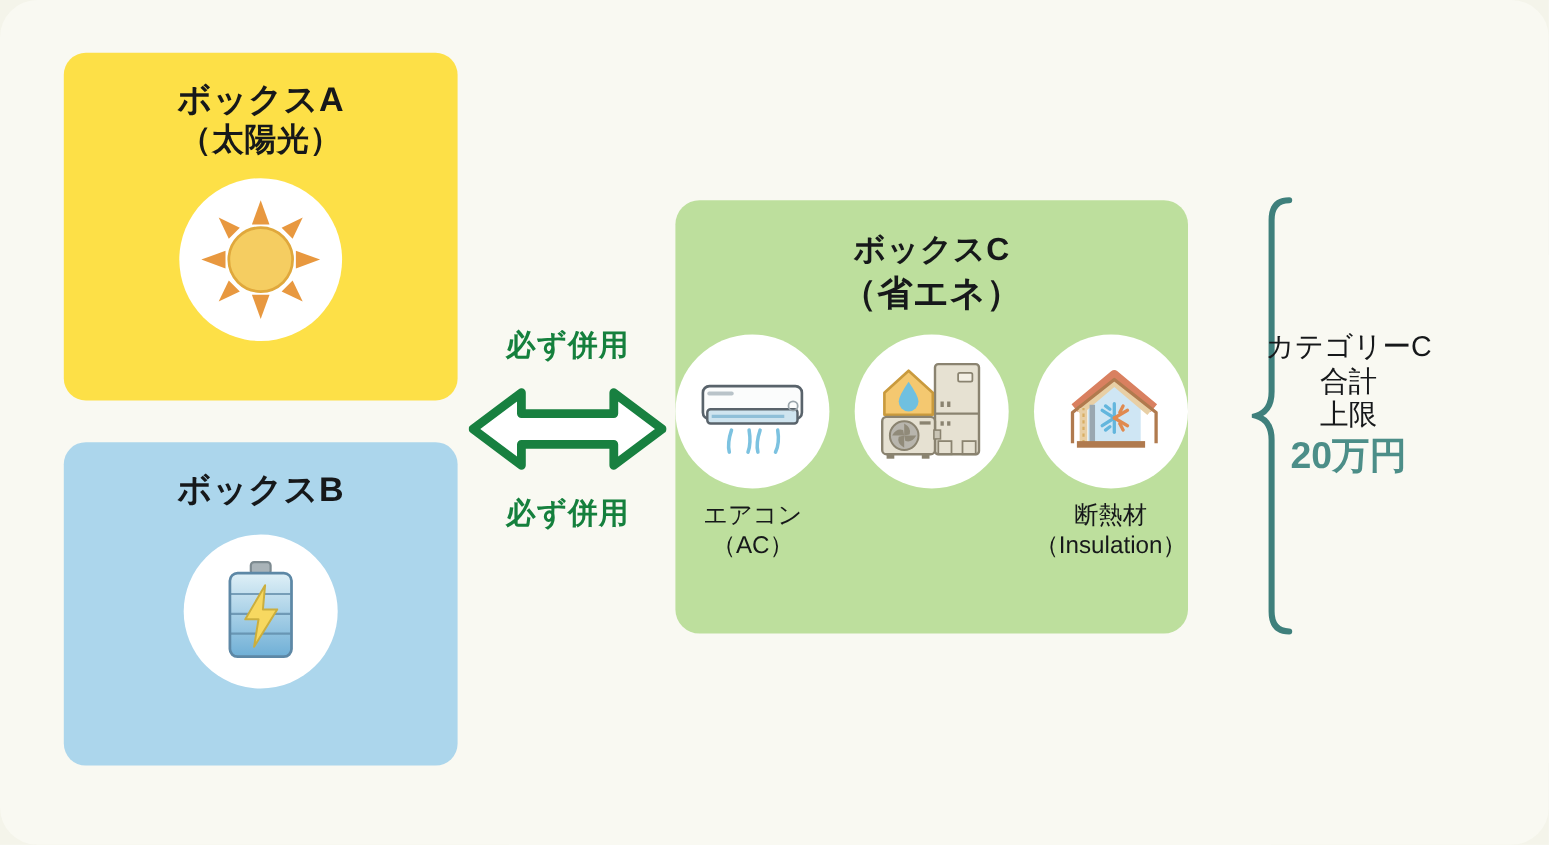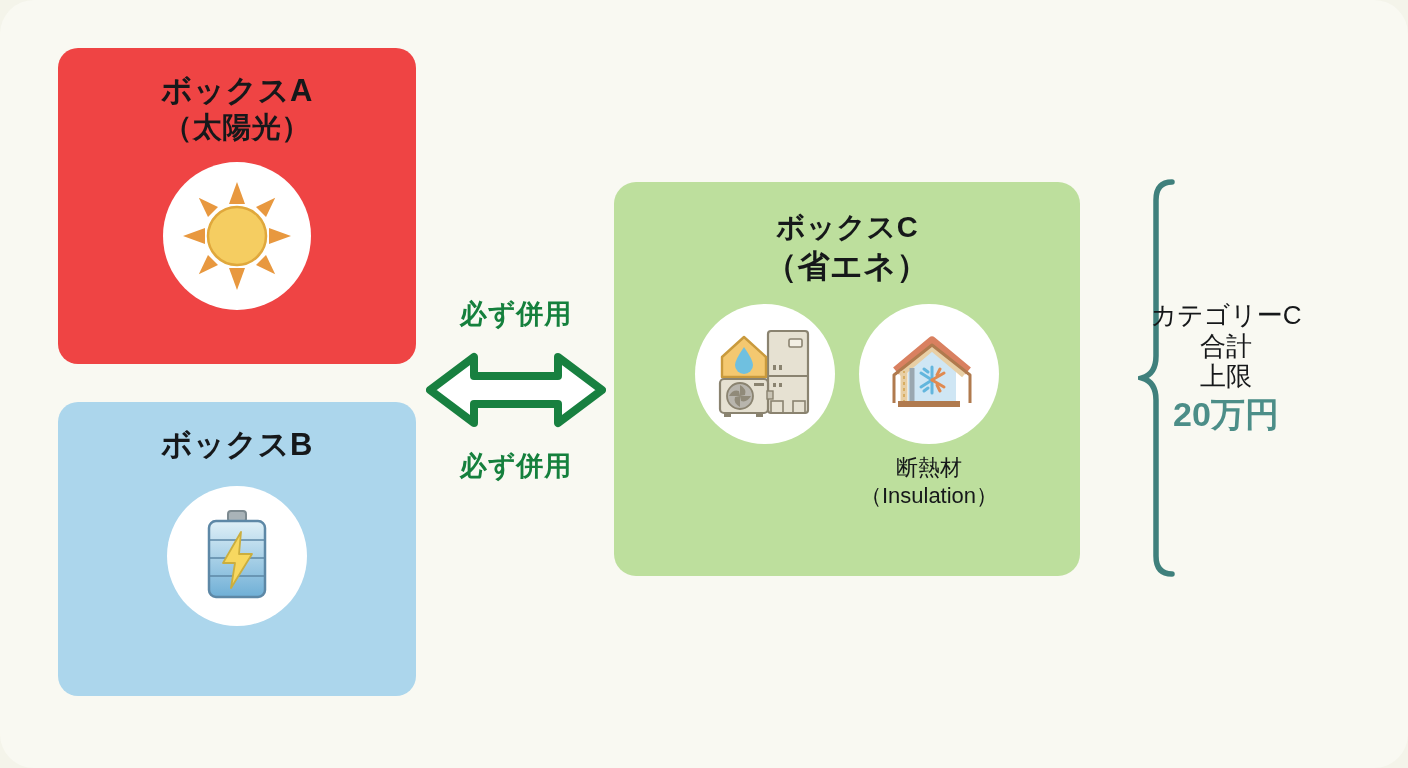--- a/index.html
+++ b/index.html
@@ -29,21 +29,21 @@
     box-sizing: border-box;
     display: flex;
     flex-direction: column;
     align-items: center;
   }
   #box-a {
     left: 58px;
     top: 48px;
     width: 358px;
     height: 316px;
-    background: #ef4444;
+    background: #fde047;
   }
   #box-b {
     left: 58px;
     top: 402px;
     width: 358px;
     height: 294px;
     background: #acd6ec;
   }
   .box-title {
     margin-top: 24px;
@@ -241,20 +241,41 @@
     </svg>
     <div class="arrow-label">必ず併用</div>
   </div>
 
   <div id="box-c">
     <div id="box-c-title">ボックスC</div>
     <div id="box-c-sub">（省エネ）</div>
 
     <div id="c-items">
 
+      <div class="c-item">
+        <div class="icon-circle">
+          <svg width="110" height="110" viewBox="0 0 110 110">
+            <rect x="10" y="32" width="90" height="30" rx="6" fill="#fbfcfc" stroke="#59636b" stroke-width="2.4"></rect>
+            <rect x="14" y="37" width="24" height="3.5" rx="1.7" fill="#b9c3c9"></rect>
+            <rect x="14" y="53" width="82" height="13" rx="3" fill="#cfe4ef" stroke="#59636b" stroke-width="2.2"></rect>
+            <line x1="18" y1="59.5" x2="84" y2="59.5" stroke="#8fbfd8" stroke-width="3"></line>
+            <circle cx="92" cy="50" r="4.2" fill="none" stroke="#9aa5ab" stroke-width="1.6"></circle>
+            <g stroke="#7cc2e0" stroke-width="3.2" fill="none" stroke-linecap="round">
+              <path d="M36 72 q-4 12 -2 20"></path>
+              <path d="M52 72 q2 12 -1 20"></path>
+              <path d="M62 72 q-4 12 -2 20"></path>
+              <path d="M78 72 q2 12 -2 20"></path>
+            </g>
+          </svg>
+        </div>
+        <div class="c-item-label">
+          <span>エアコン</span>
+          <span class="en">（AC）</span>
+        </div>
+      </div>
 
       <div class="c-item">
         <div class="icon-circle">
           <svg width="110" height="110" viewBox="0 0 110 110">
 
             <rect x="58" y="12" width="40" height="82" rx="3" fill="#e6e1d2" stroke="#8a8370" stroke-width="2.2"></rect>
             <line x1="58" y1="57" x2="98" y2="57" stroke="#8a8370" stroke-width="2"></line>
             <rect x="79" y="20" width="13" height="8" rx="1.5" fill="#f3efe4" stroke="#8a8370" stroke-width="1.6"></rect>
             <g fill="#8a8370">
               <rect x="63" y="46" width="3" height="5"></rect>

